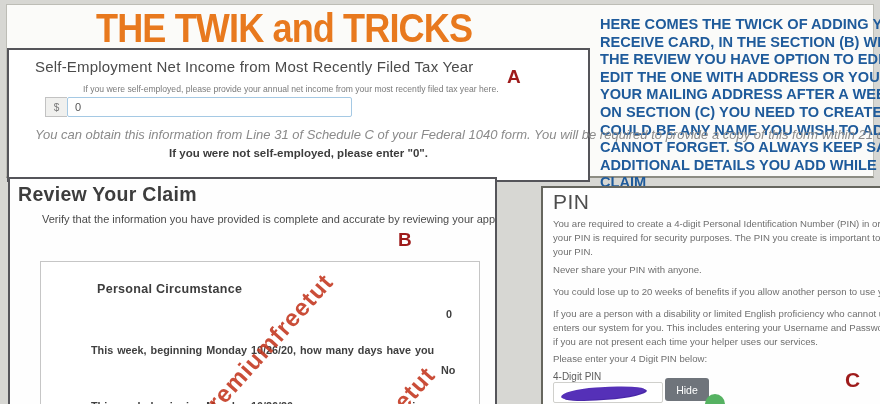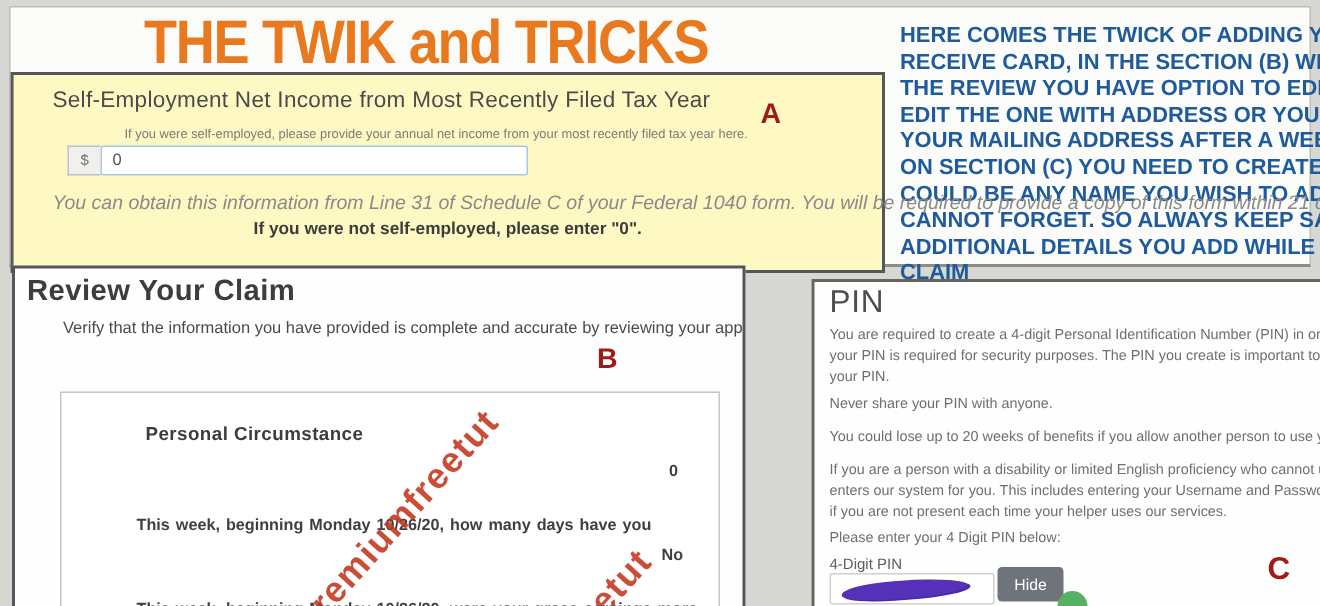--- a/index.html
+++ b/index.html
@@ -17,21 +17,21 @@
 
   
   .note { position:absolute; left:600px; top:16px; color:#1f5b9b; font-weight:bold;
           font-size:14.6px; line-height:17.6px; }
   .note div { white-space:nowrap; }
 
   .sec-label { position:absolute; font-weight:bold; color:#9e1b1b; }
 
   
   .box-a { position:absolute; left:7px; top:48px; width:583px; height:134px;
-           background:#fef9c3; border:2px solid #55555a; }
+           background:#ffffff; border:2px solid #55555a; }
   .a-heading { position:absolute; left:26px; top:8px; font-size:15px; color:#4b4b4b;
                letter-spacing:.2px; white-space:nowrap; }
   .a-sub { position:absolute; left:26px; top:34px; font-size:8.6px; color:#7a7a7a; white-space:nowrap;padding-left:48px; }
   .a-input-row { position:absolute; left:36px; top:47px; display:flex; }
   .a-currency { width:22px; height:20px; background:#f0f0ee; border:1px solid #c2c2c2;
                 border-right:none; font-size:10px; color:#777; display:flex;
                 align-items:center; justify-content:center; }
   .a-input { width:285px; height:20px; border:1px solid #a5c9e4; border-radius:2px;
              font-size:11px; color:#555; padding-left:7px; outline:none;
              font-family:"Liberation Sans", sans-serif; }

